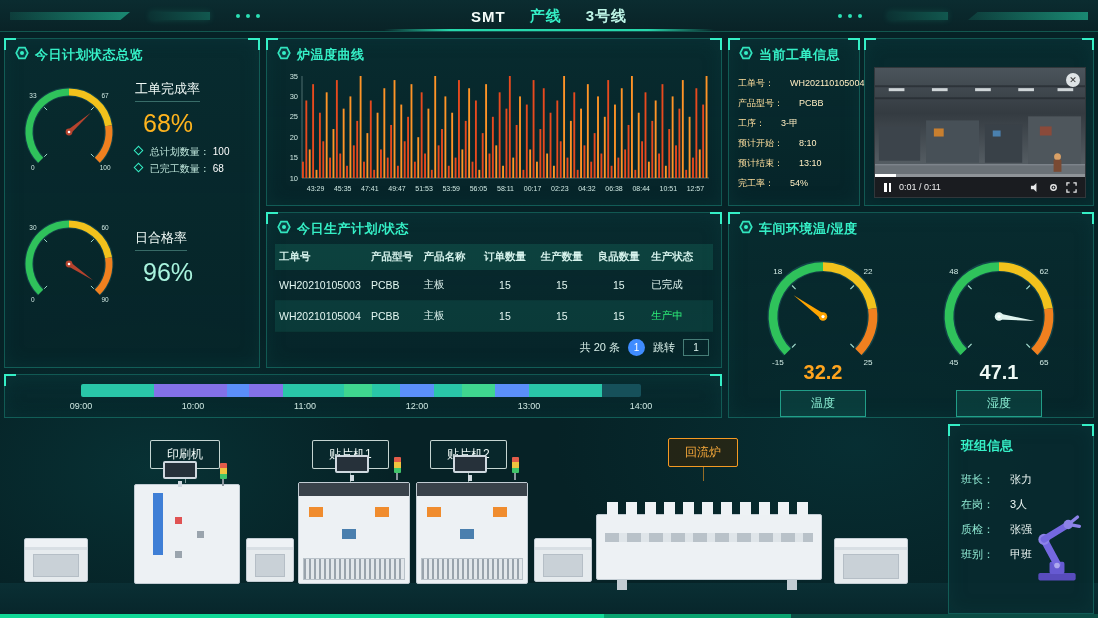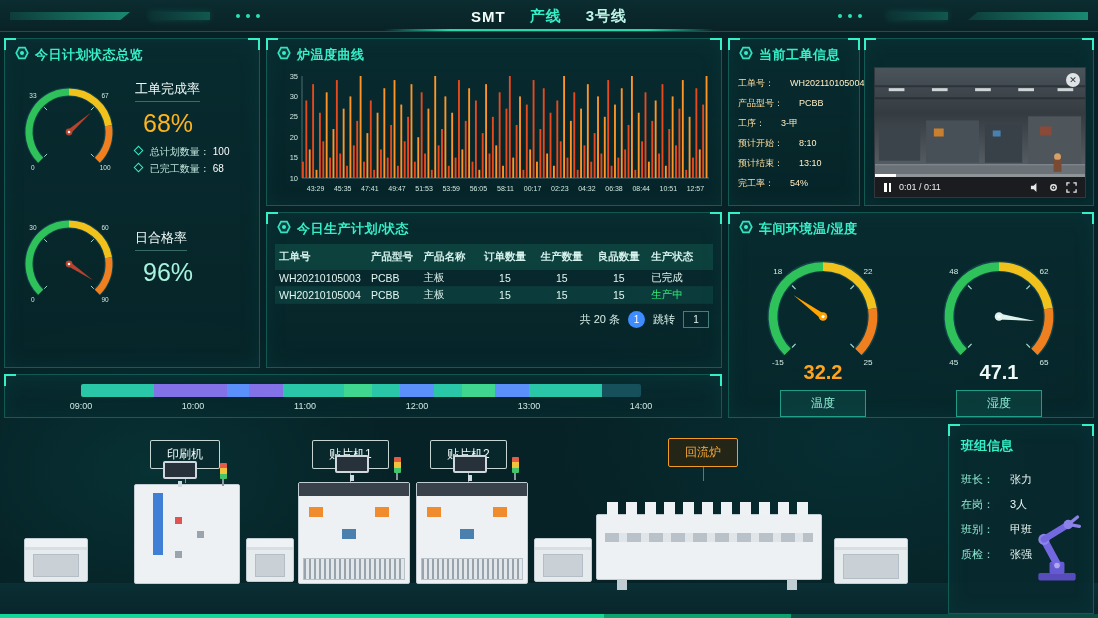--- a/index.html
+++ b/index.html
@@ -51,21 +51,21 @@
   .v-orange{color:#ffb41e}.v-cyan{color:#a9f4de}
   .gstat{font-size:10px;color:#bfe6dc;line-height:17px;white-space:nowrap}
   .gstat::before{content:"";display:inline-block;width:5px;height:5px;border:1px solid #35efc6;margin-right:5px;transform:rotate(45deg);vertical-align:1px}
   .gstat .v{color:#fff;margin-left:3px}
   
   .chart{display:block;margin:2px 8px 0}
   
   .tbl{padding:2px 8px 0}
   .tbl table{width:100%;border-collapse:collapse;table-layout:fixed}
   .tbl th{font-size:10.5px;color:#d6f2ec;background:rgba(46,240,192,0.12);padding:6px 4px;text-align:left;font-weight:bold;white-space:nowrap;overflow:hidden}
-  .tbl td{font-size:10.5px;color:#e2f6f1;padding:1px 4px;border-bottom:1px solid rgba(46,240,192,0.08);white-space:nowrap;overflow:hidden}
+  .tbl td{font-size:10.5px;color:#e2f6f1;padding:8px 4px;border-bottom:1px solid rgba(46,240,192,0.08);white-space:nowrap;overflow:hidden}
   .tbl th:nth-child(1),.tbl td:nth-child(1){width:21%}
   .tbl th:nth-child(2),.tbl td:nth-child(2){width:12%}
   .tbl th:nth-child(3),.tbl td:nth-child(3){width:13%}
   .tbl th:nth-child(n+4),.tbl td:nth-child(n+4){width:13%;text-align:center}
   .tbl th:nth-child(7),.tbl td:nth-child(7){width:15%;text-align:left}
   .tbl tr.hl td{background:rgba(46,240,192,0.10)}
   .tbl td.st-on{color:#2ef07a}
   .pgbar{display:flex;justify-content:flex-end;align-items:center;gap:8px;padding:7px 12px;font-size:11px;color:#d8efe9}
   .pgnum{width:17px;height:17px;border-radius:50%;background:#3f8cff;color:#fff;font-size:10px;line-height:17px;text-align:center;cursor:pointer}
   .jumpbox{width:26px;height:17px;background:transparent;border:1px solid rgba(150,235,215,0.45);color:#dff3ee;font-size:10px;text-align:center}
@@ -629,26 +629,26 @@
     <div class="kv kv-team">
         <div class="kv-row">
           <span class="k">班长：</span>
           <span class="v">张力</span>
         </div>
         <div class="kv-row">
           <span class="k">在岗：</span>
           <span class="v">3人</span>
         </div>
         <div class="kv-row">
+          <span class="k">质检：</span>
+          <span class="v">张强</span>
+        </div>
+        <div class="kv-row">
           <span class="k">班别：</span>
           <span class="v">甲班</span>
-        </div>
-        <div class="kv-row">
-          <span class="k">质检：</span>
-          <span class="v">张强</span>
         </div>
       </div>
     <svg class="robot" viewBox="0 0 60 84">
       <rect x="10" y="72" width="40" height="8" rx="2" fill="#5f50c9"></rect>
       <rect x="22" y="60" width="16" height="13" rx="2" fill="#6f5fe0"></rect>
       <path d="M30 62 L16 36" stroke="#7e6ef0" stroke-width="8" stroke-linecap="round"></path>
       <circle cx="16" cy="36" r="6" fill="#988af8"></circle>
       <path d="M16 36 L42 20" stroke="#7e6ef0" stroke-width="7" stroke-linecap="round"></path>
       <circle cx="42" cy="20" r="5" fill="#988af8"></circle>
       <path d="M42 20 L52 12 M42 20 L54 22" stroke="#988af8" stroke-width="3.5" stroke-linecap="round" fill="none"></path>

